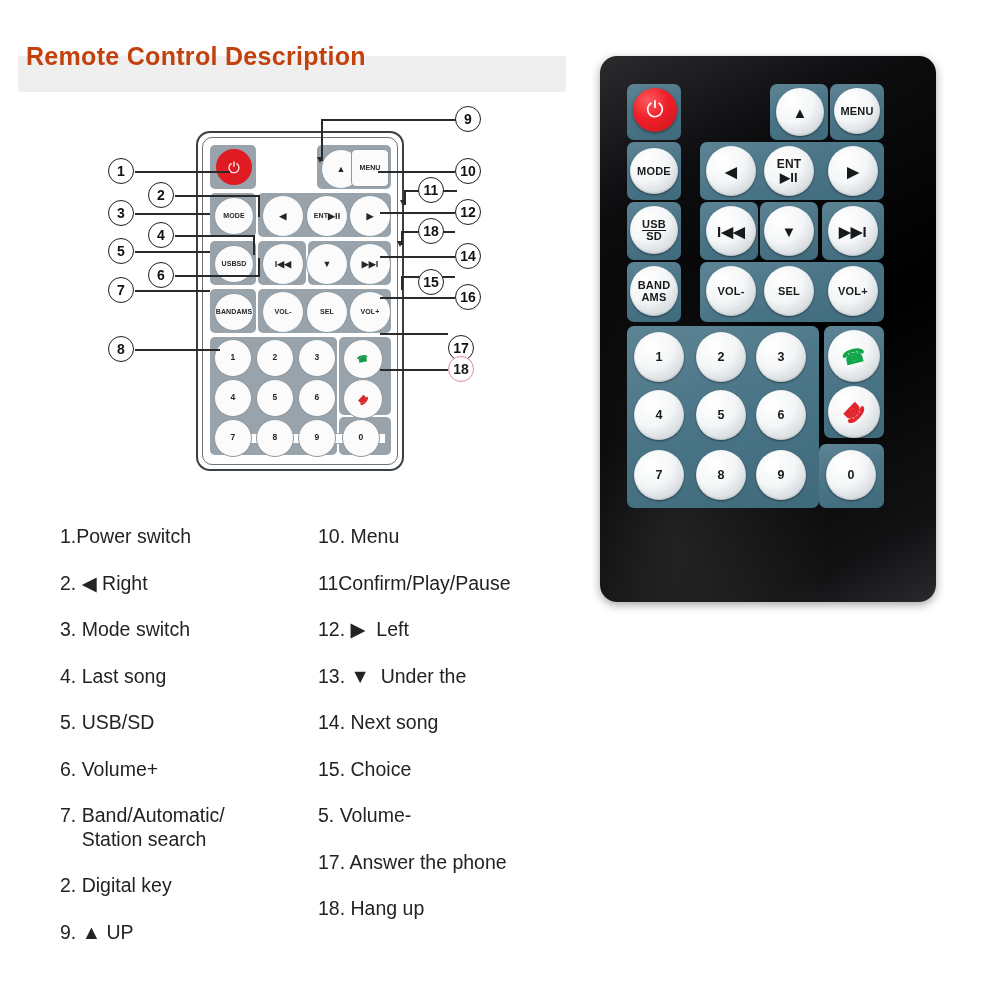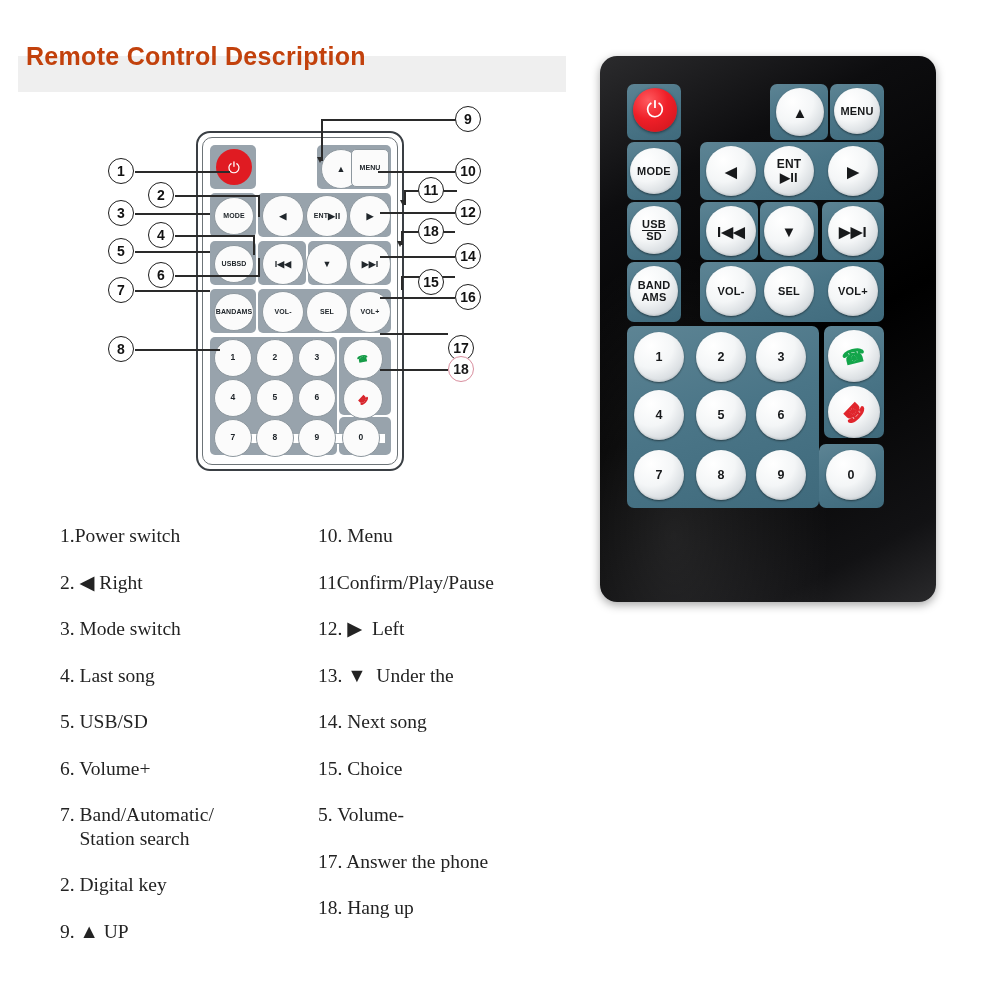--- a/index.html
+++ b/index.html
@@ -115,21 +115,21 @@
   .phone-green{color:#12a54a;}
   .phone-red{color:#e0252c;}
 
   
   .legend{position:absolute;left:60px;top:524px;width:600px;}
   .legend-col{position:absolute;top:0;}
   .legend-col.left{left:0;width:270px;}
   .legend-col.right{left:258px;width:330px;}
   .legend-item{
     font-size:19.5px;color:#232323;line-height:24px;
-    margin-bottom:22.5px;white-space:pre-wrap;font-family:Liberation Serif, serif;
+    margin-bottom:22.5px;white-space:pre-wrap;
   }
   .legend-item.two{margin-bottom:22px;}
 </style>
 </head>
 <body>
 
 <div id="page">
 
   <div class="header-band"></div>
   <div class="header-title">Remote Control Description</div>

